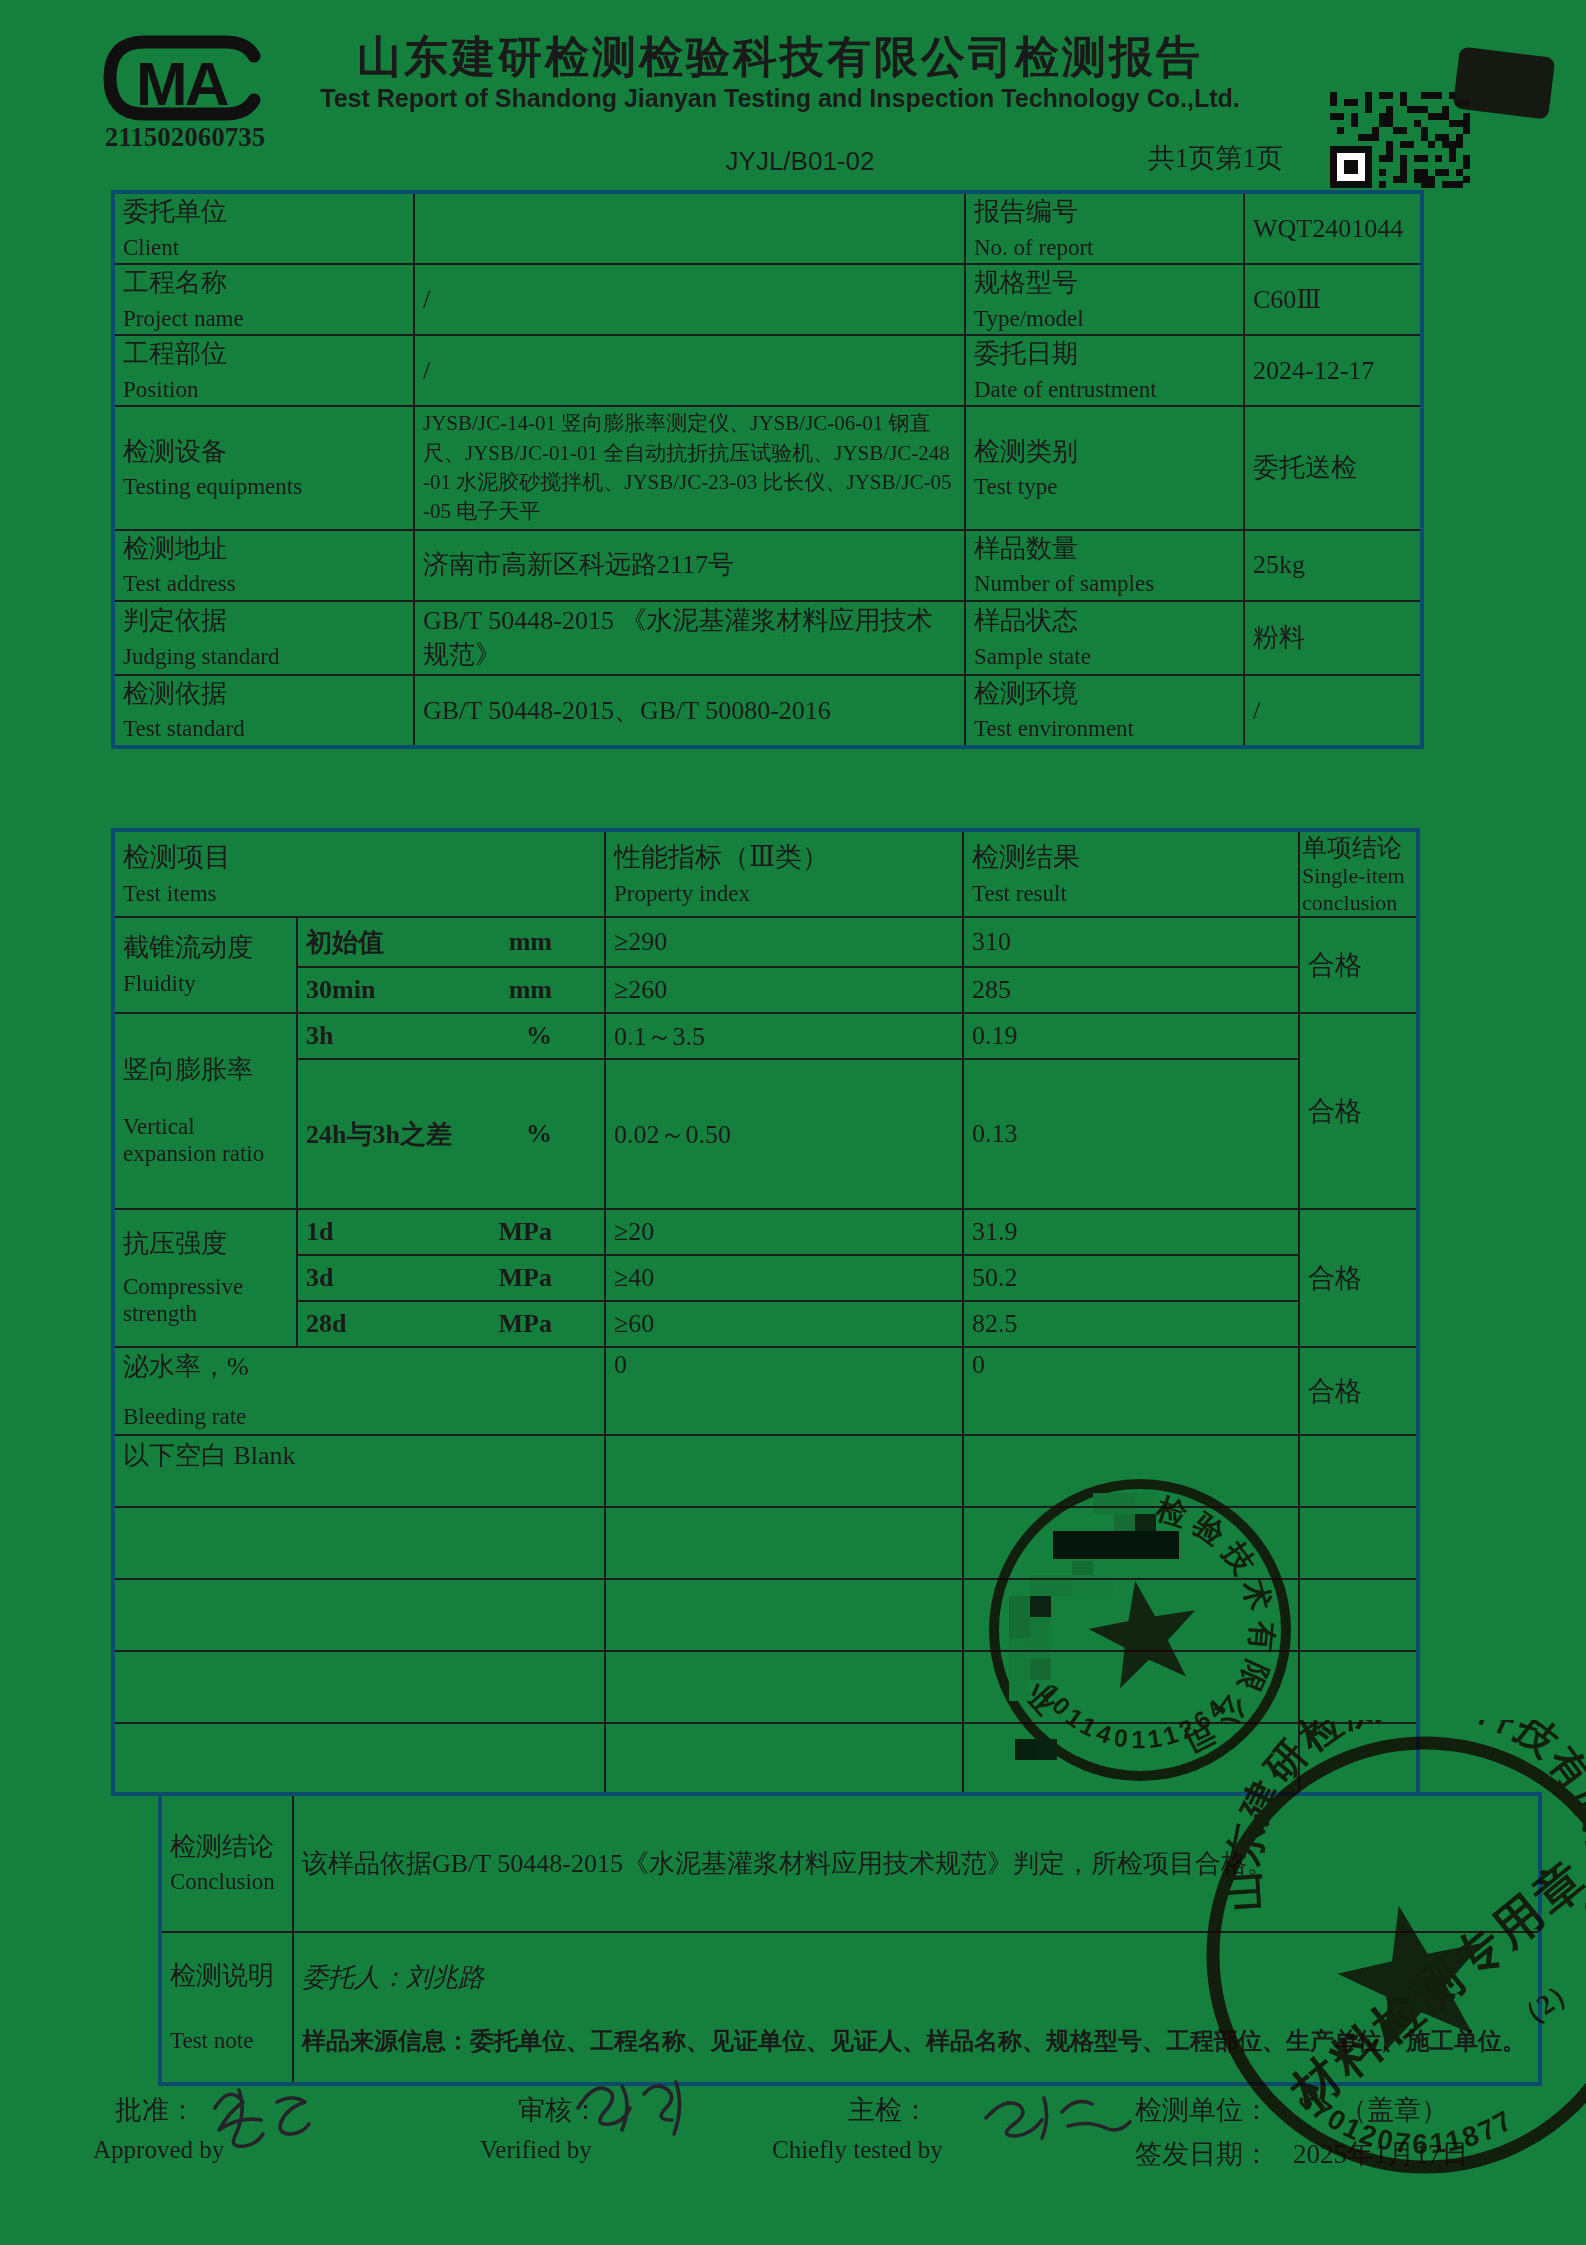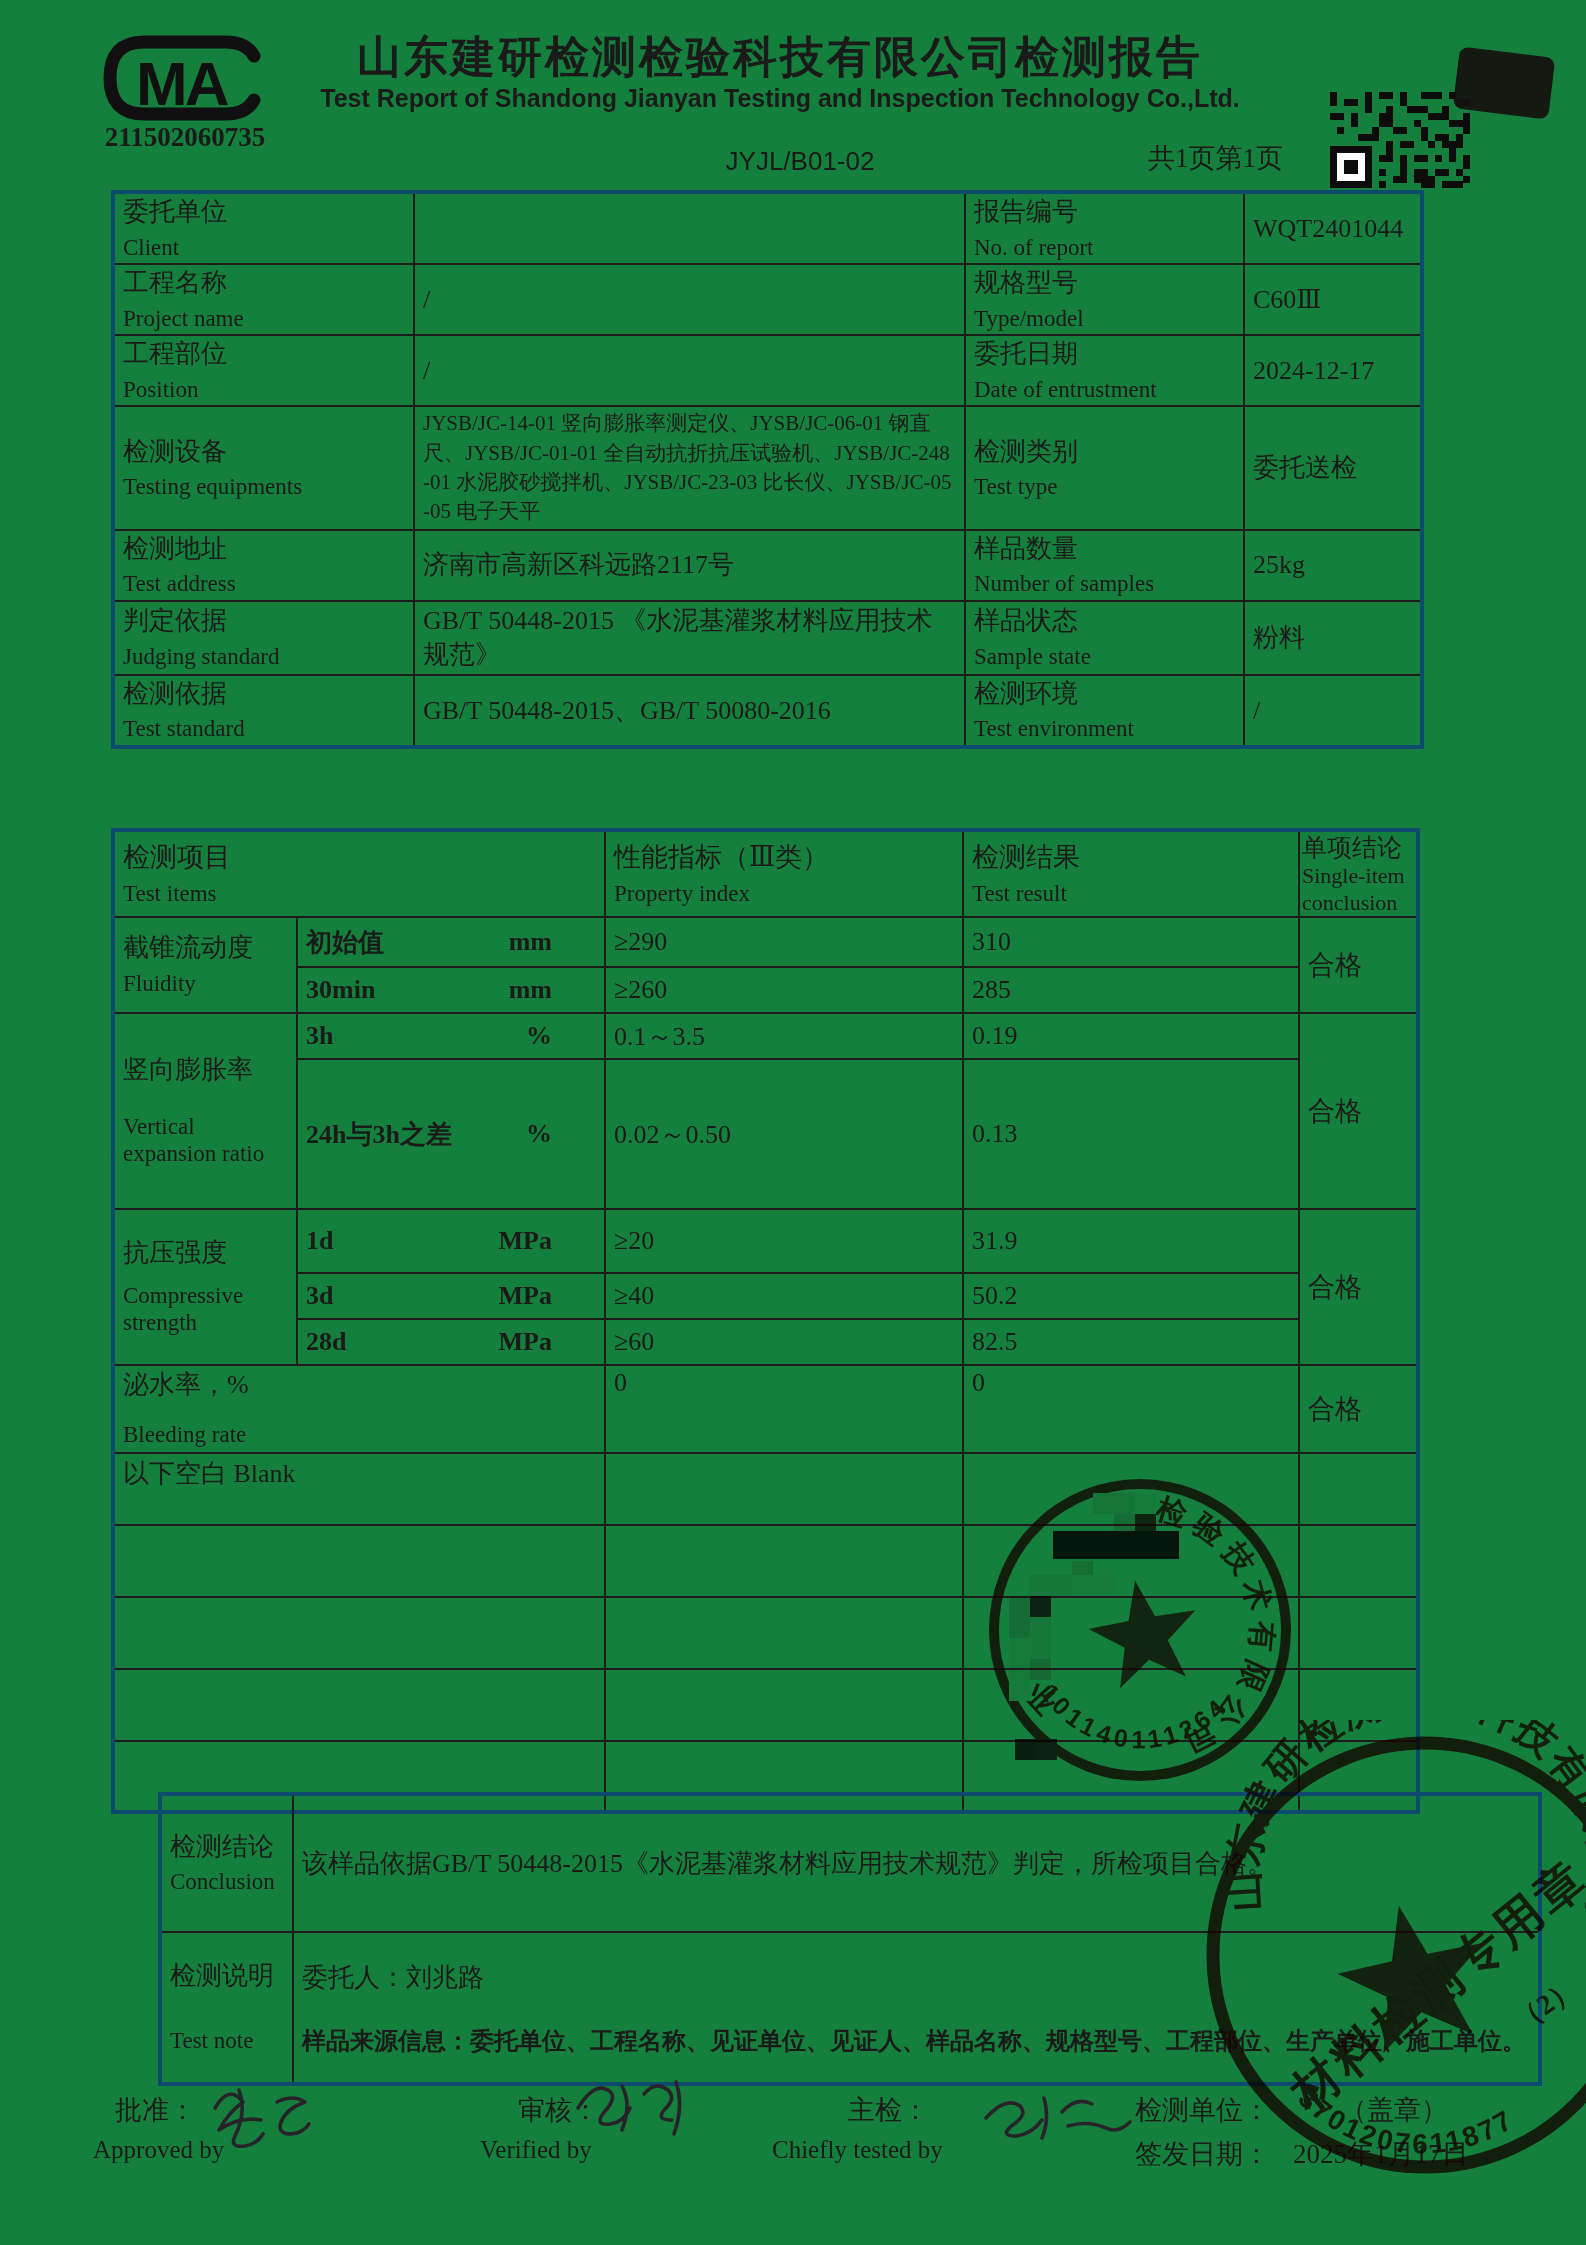--- a/index.html
+++ b/index.html
@@ -30,21 +30,21 @@
   .subcell{display:flex;justify-content:space-between;align-items:center;padding-right:44px;
            font-size:26px;font-weight:600;}
   .subcell .unit{font-weight:700;}
   .center-h{text-align:center;}
   .conc-cell{font-size:27px;font-weight:600;}
   .head-cell{text-align:center;vertical-align:middle;}
   .head-cell .cn{font-size:27px;}
   .small-head .cn{font-size:25px;}
   .small-head .en{font-size:22px;margin-top:0;}
   .concl-text{font-size:26px;font-weight:600;}
-  .note-p1{font-size:26px;margin:2px 0 30px 0;}
+  .note-p1{font-size:26px;margin:2px 0 30px 0;font-style:italic;}
   .note-p2{font-size:24px;font-weight:600;margin:0;line-height:1.35;}
   
   .f-cn{font-size:27px;}
   .f-en{font-size:25px;}
   
   .stamp{mix-blend-mode:multiply;}
   .sig path{stroke:#26242a;stroke-width:3.6;fill:none;stroke-linecap:round;stroke-linejoin:round;}
 </style>
 </head>
 <body>
@@ -282,21 +282,21 @@
       <tr style="height:150px">
         <td>
             <div class="subcell">
               <span>24h与3h之差</span>
               <span class="unit">%</span>
             </div>
           </td>
         <td class="num">0.02～0.50</td>
         <td class="num">0.13</td>
       </tr>
-      <tr style="height:64px">
+      <tr style="height:46px">
         <td rowspan="3">
           <span class="cn">抗压强度</span>
           <span class="en" style="margin-top:12px">Compressive strength</span>
           </td>
         <td>
             <div class="subcell">
               <span>1d</span>
               <span class="unit">MPa</span>
             </div>
           </td>

